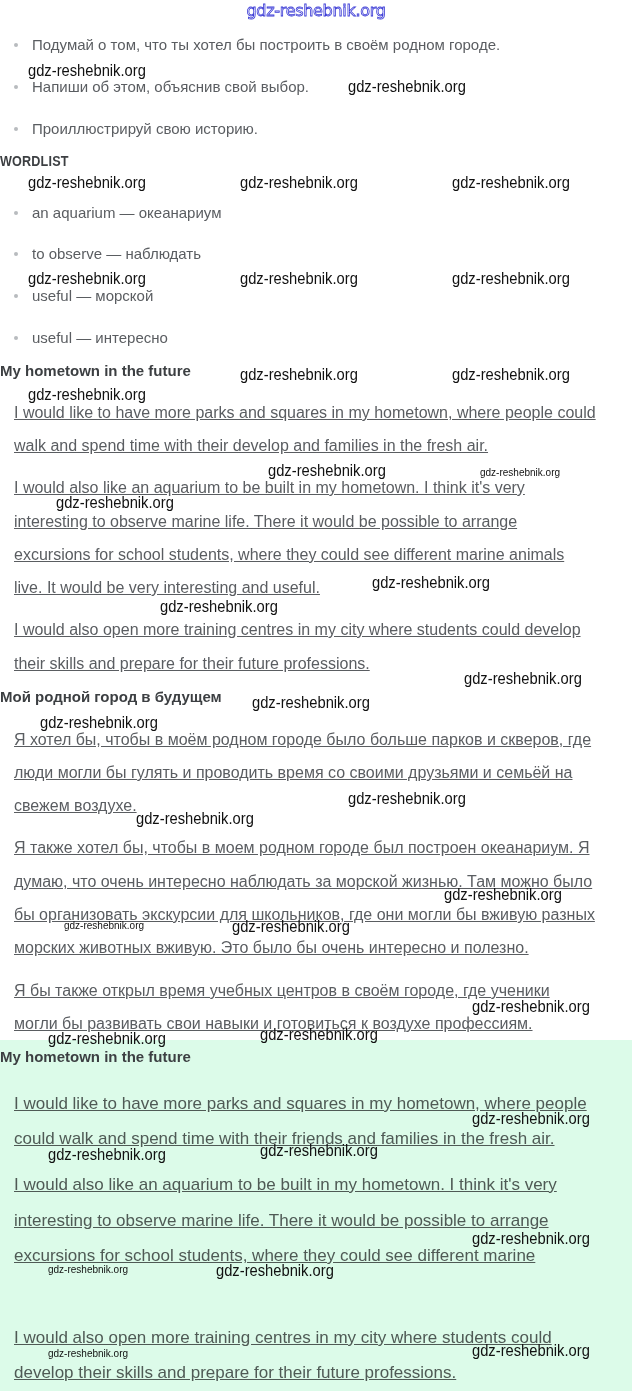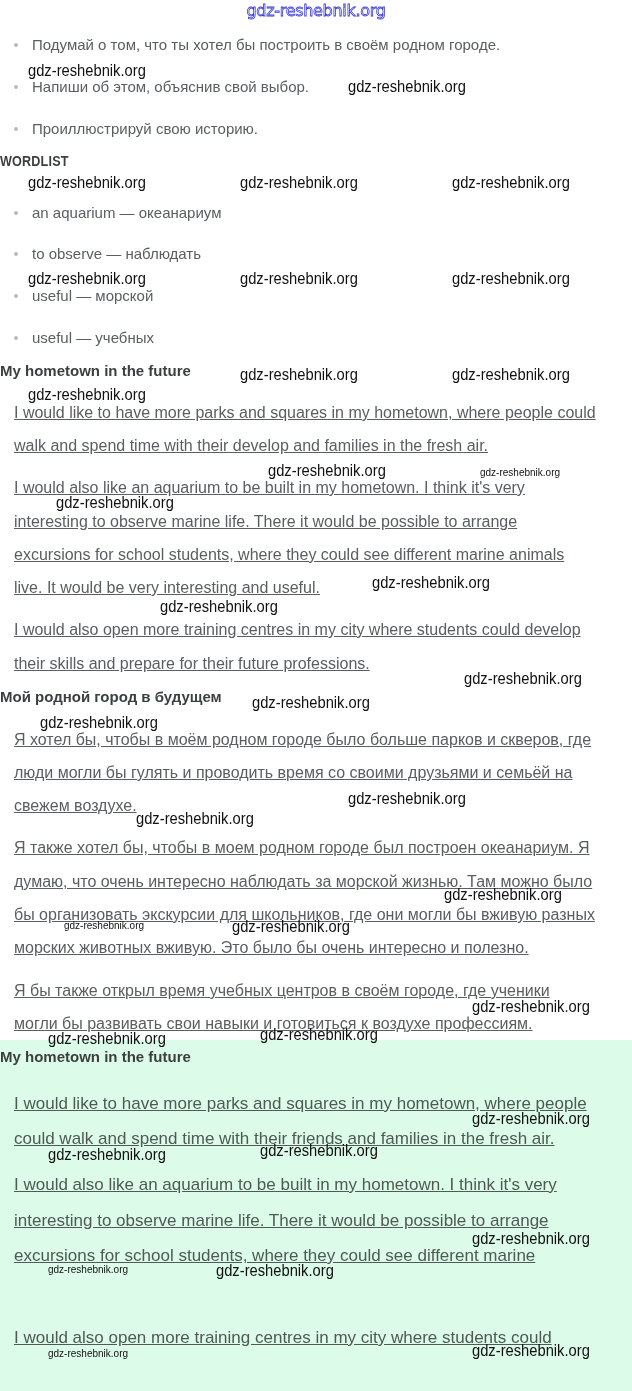--- a/index.html
+++ b/index.html
@@ -37,21 +37,21 @@
 <div class="abs top-wm">gdz-reshebnik.org</div>
 
 <div class="abs bullet-row" style="top:36px"><span class="dot"></span><span>Подумай о том, что ты хотел бы построить в своём родном городе.</span></div>
 <div class="abs bullet-row" style="top:78px"><span class="dot"></span><span>Напиши об этом, объяснив свой выбор.</span></div>
 <div class="abs bullet-row" style="top:120px"><span class="dot"></span><span>Проиллюстрируй свою историю.</span></div>
 
 <div class="abs heading wordlist-h" style="top:153px">WORDLIST</div>
 <div class="abs bullet-row" style="top:204px"><span class="dot"></span><span>an aquarium — океанариум</span></div>
 <div class="abs bullet-row" style="top:245px"><span class="dot"></span><span>to observe — наблюдать</span></div>
 <div class="abs bullet-row" style="top:287px"><span class="dot"></span><span>useful — морской</span></div>
-<div class="abs bullet-row" style="top:329px"><span class="dot"></span><span>useful — учебных</span></div>
+<div class="abs bullet-row" style="top:329px"><span class="dot"></span><span>useful — интересно</span></div>
 
 <div class="abs heading" style="top:362px">My hometown in the future</div>
 <div class="abs para" style="top:404px">I would like to have more parks and squares in my hometown, where people could</div>
 <div class="abs para" style="top:437px">walk and spend time with their develop and families in the fresh air.</div>
 <div class="abs para" style="top:479px">I would also like an aquarium to be built in my hometown. I think it's very</div>
 <div class="abs para" style="top:513px">interesting to observe marine life. There it would be possible to arrange</div>
 <div class="abs para" style="top:546px">excursions for school students, where they could see different marine animals</div>
 <div class="abs para" style="top:579px">live. It would be very interesting and useful.</div>
 <div class="abs para" style="top:621px">I would also open more training centres in my city where students could develop</div>
 <div class="abs para" style="top:655px">their skills and prepare for their future professions.</div>
@@ -68,20 +68,21 @@
 <div class="abs para" style="top:1015px">могли бы развивать свои навыки и готовиться к воздухе профессиям.</div>
 
 <div class="green-box" style="background: rgb(220, 251, 233);">
   <div class="abs heading" style="top:8px">My hometown in the future</div>
   <div class="abs para" style="top:54px; font-size:17px">I would like to have more parks and squares in my hometown, where people</div>
   <div class="abs para" style="top:89px; font-size:17px">could walk and spend time with their friends and families in the fresh air.</div>
   <div class="abs para" style="top:135px; font-size:17px">I would also like an aquarium to be built in my hometown. I think it's very</div>
   <div class="abs para" style="top:171px; font-size:17px">interesting to observe marine life. There it would be possible to arrange</div>
   <div class="abs para" style="top:206px; font-size:17px">excursions for school students, where they could see different marine</div>
   <div class="abs para" style="top:288px; font-size:17px">I would also open more training centres in my city where students could</div>
+  <div class="abs para" style="top:323px; font-size:17px">develop their skills and prepare for their future professions.</div>
 </div>
 
 <div class="abs wm" style="left:28px; top:62px">gdz-reshebnik.org</div>
 <div class="abs wm" style="left:348px; top:78px">gdz-reshebnik.org</div>
 <div class="abs wm" style="left:28px; top:174px">gdz-reshebnik.org</div>
 <div class="abs wm" style="left:240px; top:174px">gdz-reshebnik.org</div>
 <div class="abs wm" style="left:452px; top:174px">gdz-reshebnik.org</div>
 <div class="abs wm" style="left:28px; top:270px">gdz-reshebnik.org</div>
 <div class="abs wm" style="left:240px; top:270px">gdz-reshebnik.org</div>
 <div class="abs wm" style="left:452px; top:270px">gdz-reshebnik.org</div>

